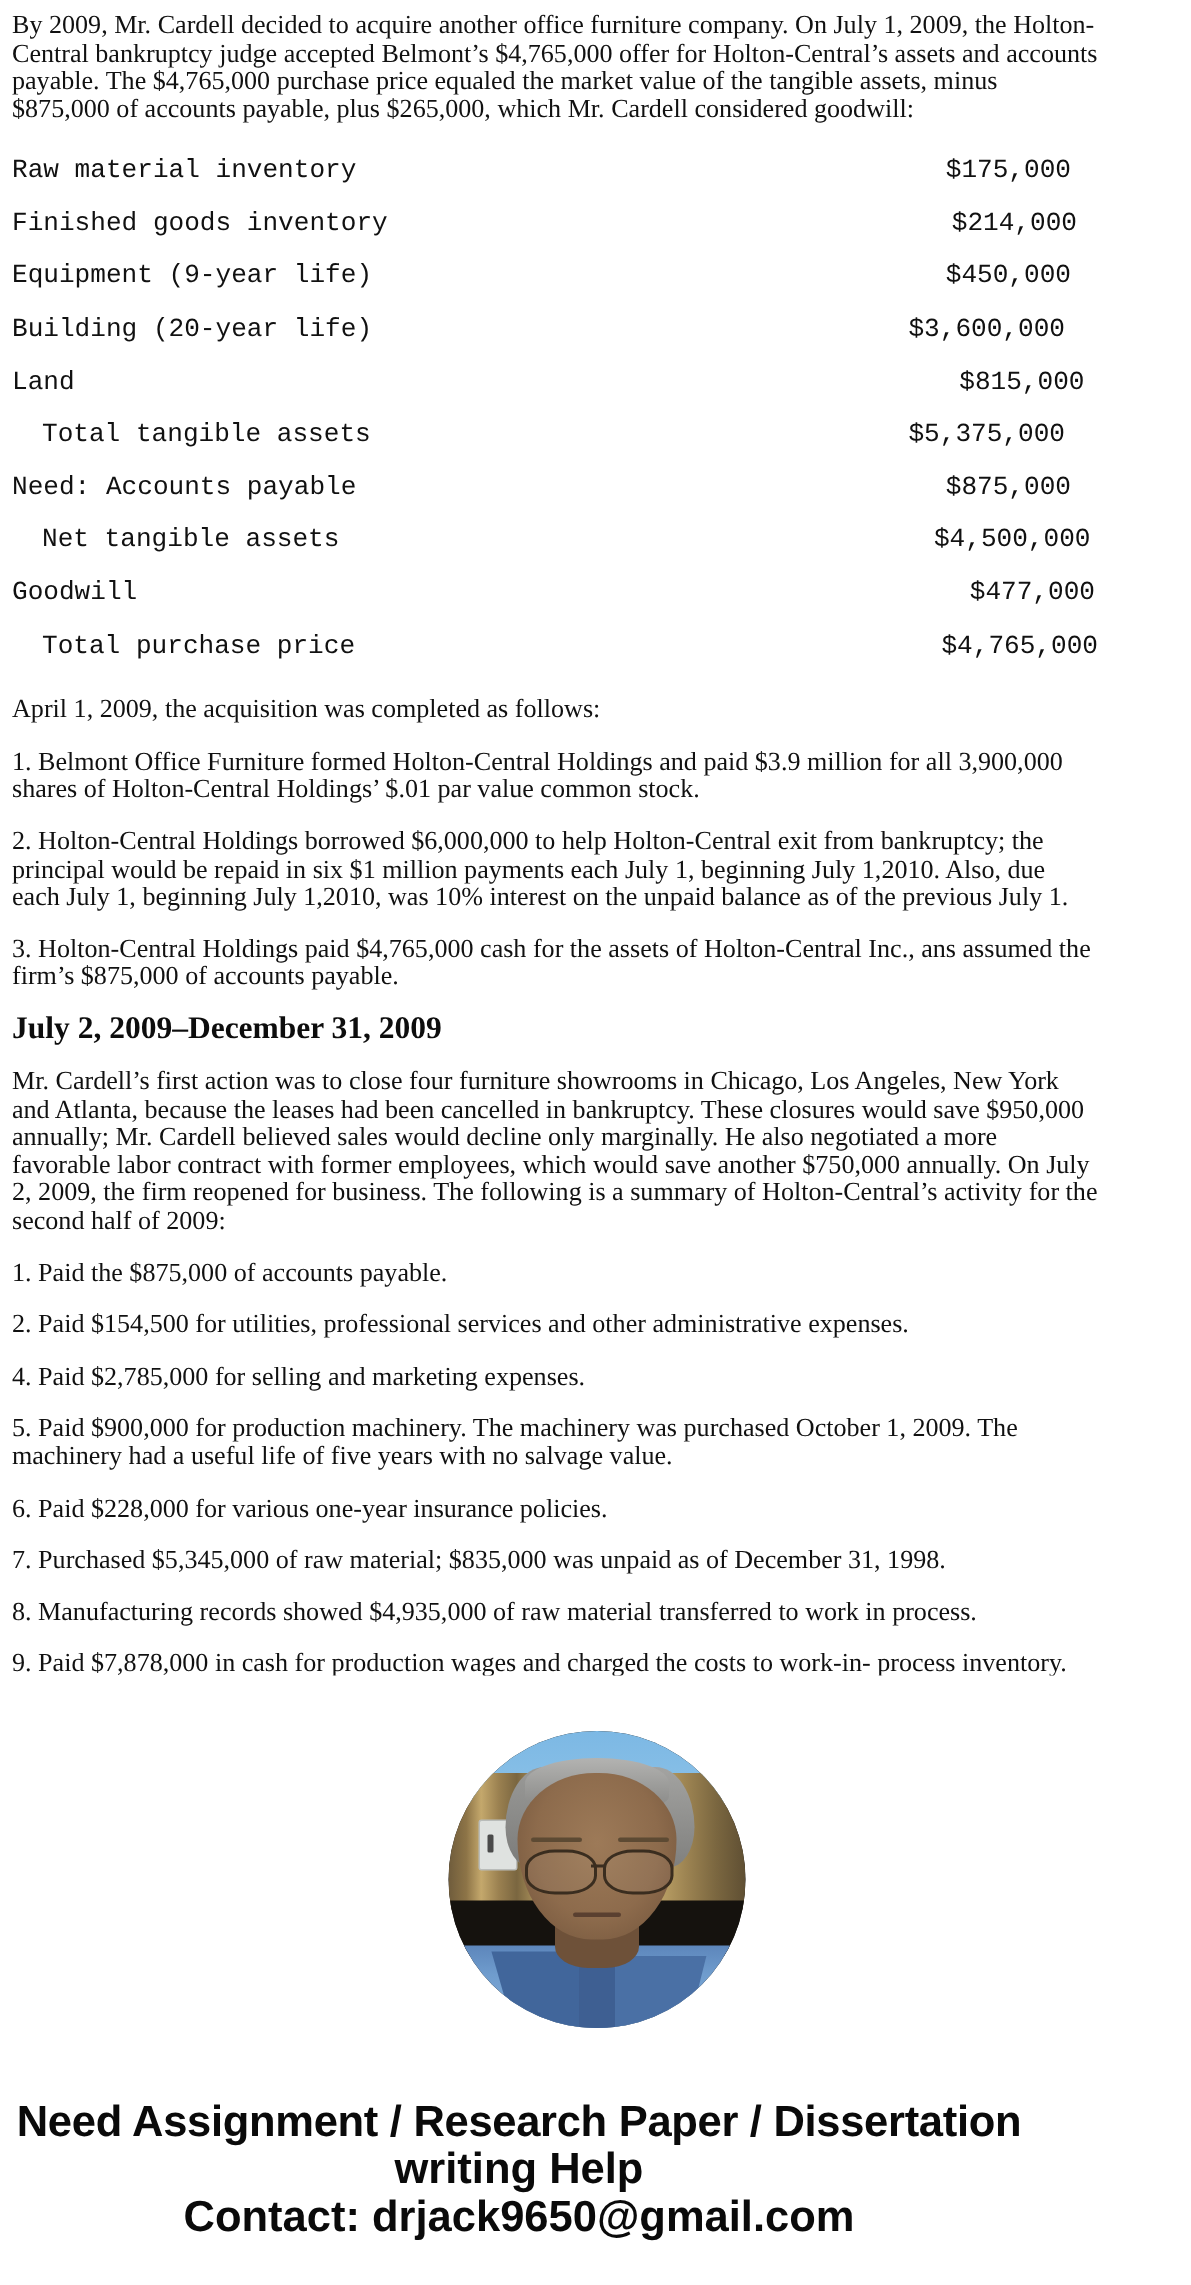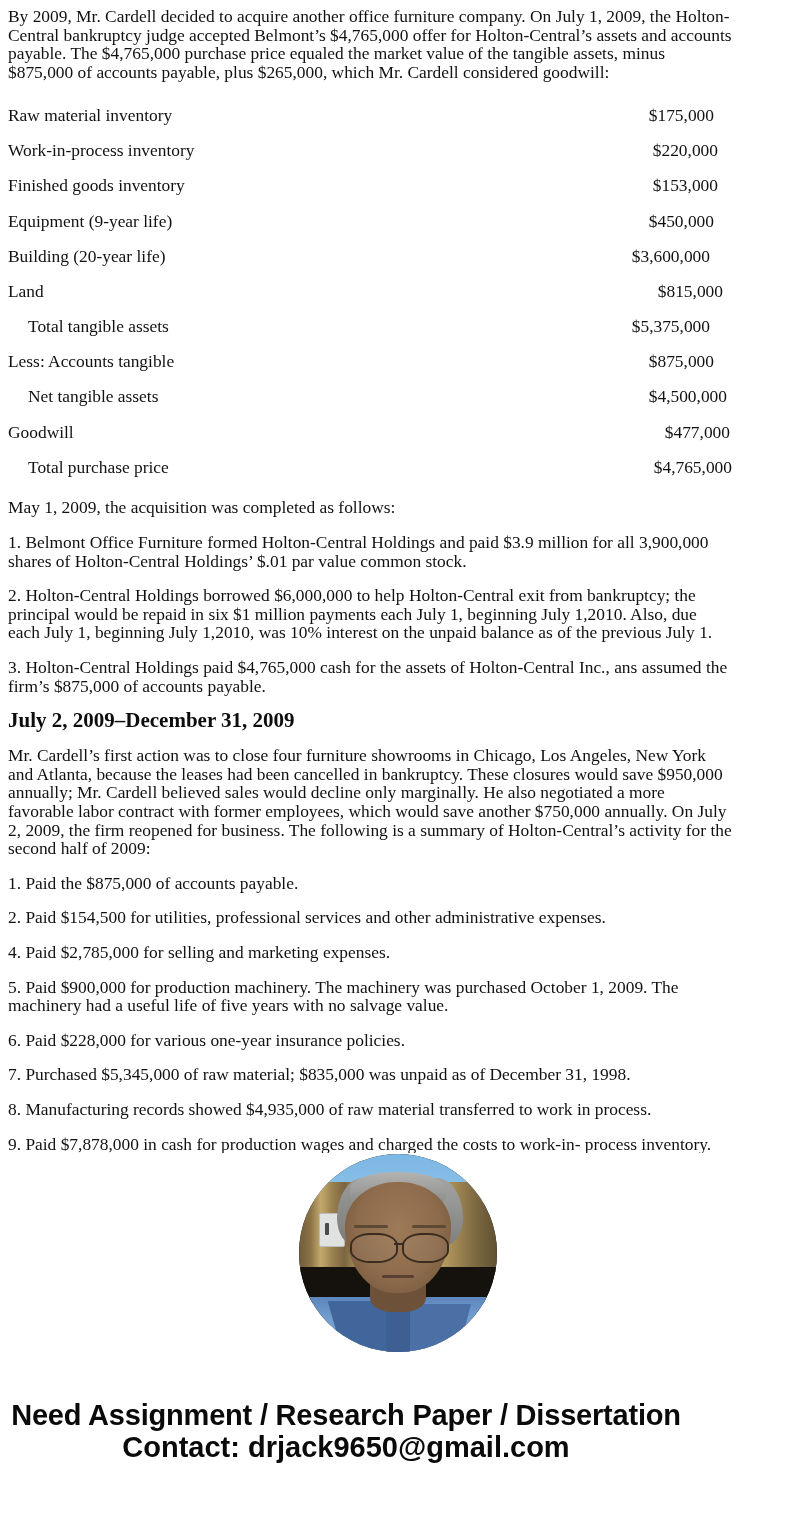--- a/index.html
+++ b/index.html
@@ -52,20 +52,21 @@
     width: 100%;
     border-collapse: collapse;
     margin: 13px 0 14px 0;
   }
   .fin-table td {
     font-size: 17.4px;
     line-height: 18px;
     padding: 8.6px 0;
     color: #111111;
     vertical-align: baseline;
+    font-family: Liberation Mono, monospace;
   }
   .fin-table td.label { width: 318px; padding-left: 0; }
   .fin-table td.amount { text-align: right; width: 82px; }
   .fin-table tr.indent td.label { padding-left: 20px; }
   .fin-table tr.pad-a td.amount { padding-right: 18px; }
   .fin-table tr.pad-b td.amount { padding-right: 14px; }
   .fin-table tr.pad-c td.amount { padding-right: 9px; }
   .fin-table tr.pad-d td.amount { padding-right: 0px; }
   .fin-table tr.pad-e td.amount { padding-right: 5px; }
   .fin-table tr.pad-f td.amount { padding-right: 22px; }
@@ -202,63 +203,59 @@
 
     <p class="para">By 2009, Mr. Cardell decided to acquire another office furniture company. On July 1, 2009, the Holton-Central bankruptcy judge accepted Belmont’s $4,765,000 offer for Holton-Central’s assets and accounts payable. The $4,765,000 purchase price equaled the market value of the tangible assets, minus $875,000 of accounts payable, plus $265,000, which Mr. Cardell considered goodwill:</p>
 
     <table class="fin-table">
       <tbody>
         <tr class="pad-a">
           <td class="label">Raw material inventory</td>
           <td class="amount">$175,000</td>
         </tr>
         <tr class="pad-b">
-          <td class="label">Work-in-process inventory</td>
-          <td class="amount">$220,000</td>
-        </tr>
-        <tr class="pad-b">
           <td class="label">Finished goods inventory</td>
-          <td class="amount">$153,000</td>
+          <td class="amount">$214,000</td>
         </tr>
         <tr class="pad-a">
           <td class="label">Equipment (9-year life)</td>
           <td class="amount">$450,000</td>
         </tr>
         <tr class="pad-f">
           <td class="label">Building (20-year life)</td>
           <td class="amount">$3,600,000</td>
         </tr>
         <tr class="pad-c">
           <td class="label">Land</td>
           <td class="amount">$815,000</td>
         </tr>
         <tr class="indent pad-f">
           <td class="label">Total tangible assets</td>
           <td class="amount">$5,375,000</td>
         </tr>
         <tr class="pad-a">
-          <td class="label">Less: Accounts tangible</td>
+          <td class="label">Need: Accounts payable</td>
           <td class="amount">$875,000</td>
         </tr>
         <tr class="indent pad-e">
           <td class="label">Net tangible assets</td>
           <td class="amount">$4,500,000</td>
         </tr>
         <tr class="pad-g">
           <td class="label">Goodwill</td>
           <td class="amount">$477,000</td>
         </tr>
         <tr class="indent pad-d">
           <td class="label">Total purchase price</td>
           <td class="amount">$4,765,000</td>
         </tr>
       </tbody>
     </table>
 
-    <p class="para">May 1, 2009, the acquisition was completed as follows:</p>
+    <p class="para">April 1, 2009, the acquisition was completed as follows:</p>
 
     <p class="para">1. Belmont Office Furniture formed Holton-Central Holdings and paid $3.9 million for all 3,900,000 shares of Holton-Central Holdings’ $.01 par value common stock.</p>
     <p class="para">2. Holton-Central Holdings borrowed $6,000,000 to help Holton-Central exit from bankruptcy; the principal would be repaid in six $1 million payments each July 1, beginning July 1,2010. Also, due each July 1, beginning July 1,2010, was 10% interest on the unpaid balance as of the previous July 1.</p>
     <p class="para">3.   Holton-Central Holdings paid $4,765,000 cash for the assets of Holton-Central Inc., ans assumed the firm’s $875,000 of accounts payable.</p>
 
     <p class="heading-bold">July 2, 2009–December 31, 2009</p>
 
     <p class="para">Mr. Cardell’s first action was to close four furniture showrooms in Chicago, Los Angeles, New York and Atlanta, because the leases had been cancelled in bankruptcy. These closures would save $950,000 annually; Mr. Cardell believed sales would decline only marginally. He also negotiated a more favorable labor contract with former employees, which would save another $750,000 annually. On July 2, 2009, the firm reopened for business. The following is a summary of Holton-Central’s activity for the second half of 2009:</p>
 
     <p class="para">1. Paid the $875,000 of accounts payable.</p>
@@ -292,14 +289,15 @@
     <div class="p-browR"></div>
     <div class="p-glassesL"></div>
     <div class="p-glassesR"></div>
     <div class="p-bridge"></div>
     <div class="p-mouth"></div>
   </div>
 </div>
 
 <div class="promo">
   <div class="promo-line1">Need Assignment / Research Paper / Dissertation</div>
+  <div class="promo-line2">writing Help</div>
   <div class="promo-line3">Contact: drjack9650@gmail.com</div>
 </div>
 
 </body></html>

